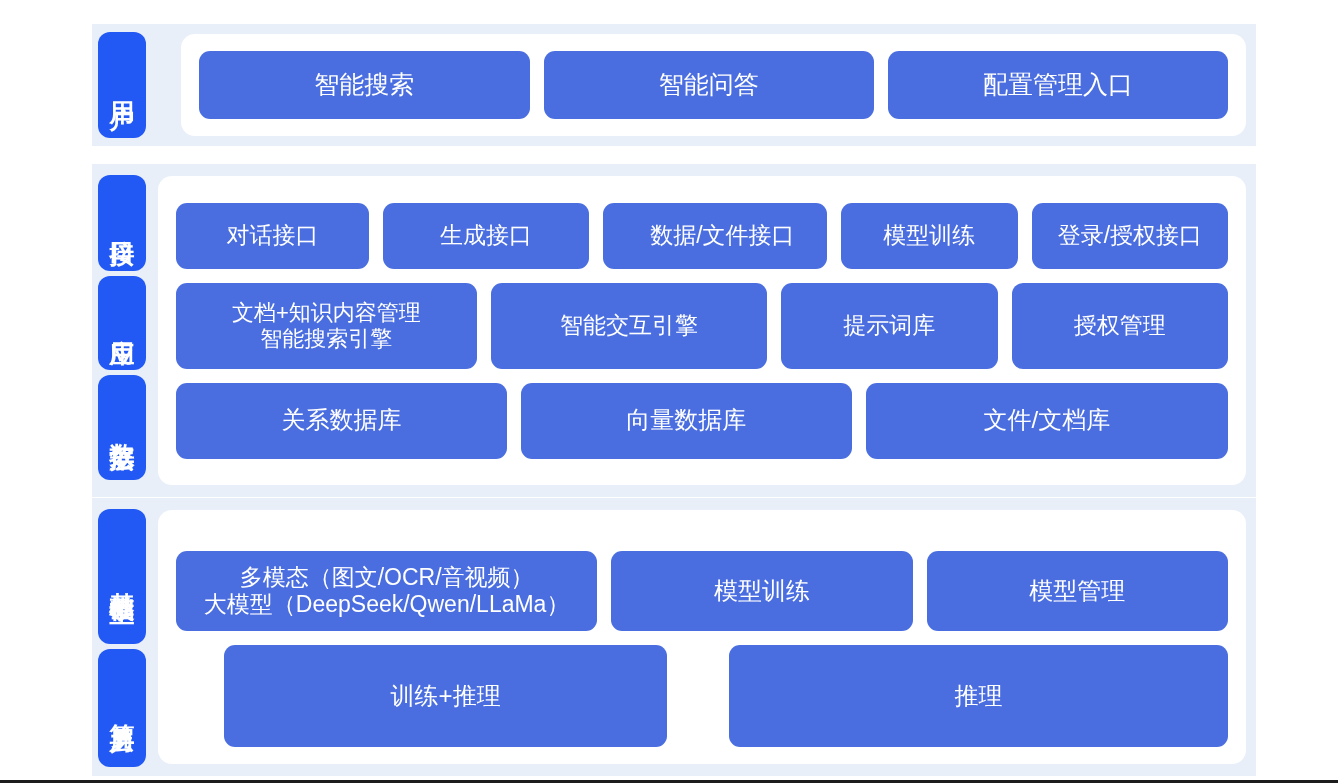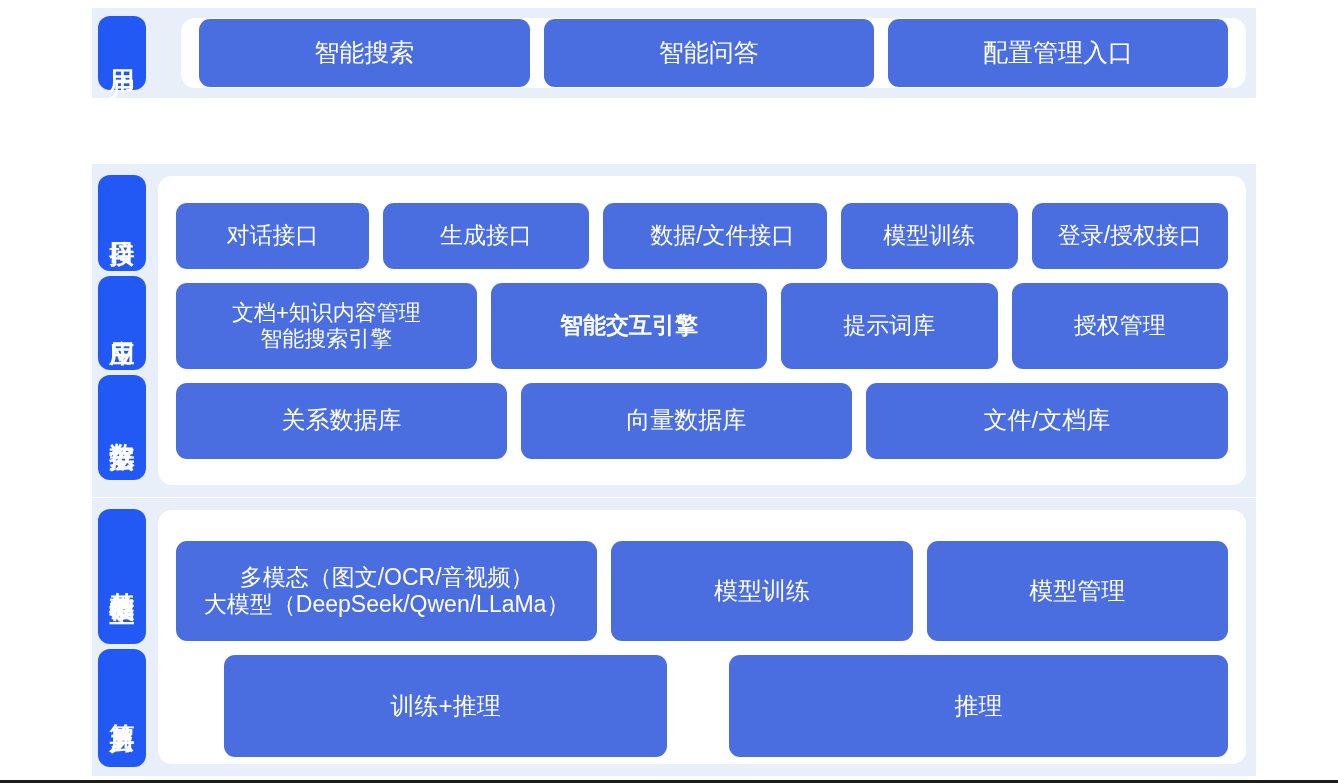--- a/index.html
+++ b/index.html
@@ -101,21 +101,21 @@
     justify-content: center;
     text-align: center;
     font-size: 23px;
     line-height: 1.18;
     padding: 6px 8px;
     box-sizing: border-box;
     white-space: pre-line;
   }
 
   
-  #section-user { top: 8px; height: 90px; gap: 23px; }
+  #section-user { top: 24px; height: 122px; gap: 23px; }
   #section-user .card { margin: 10px 10px 10px 6px; padding: 16px 18px; }
   #section-user .node { height: 68px; font-size: 25px; }
   #section-user .n0 { flex: 1 1 0; }
   #section-user .n1 { flex: 1 1 0; }
   #section-user .n2 { flex: 1.03 1 0; }
 
   
   #section-mid { top: 164px; height: 333px; }
   #section-mid .rail { justify-content: flex-start; padding: 11px 0 11px 0; gap: 5px; }
   #section-mid .chip-interface { flex: 0 0 96px; }
@@ -125,37 +125,37 @@
 
   #section-mid .r-interface .node { height: 66px; font-size: 23px; }
   #section-mid .r-interface .n0 { flex: 1.10 1 0; }
   #section-mid .r-interface .n1 { flex: 1.18 1 0; }
   #section-mid .r-interface .n2 { flex: 1.20 1 0; padding-left: 23px; }
   #section-mid .r-interface .n3 { flex: 1.00 1 0; }
   #section-mid .r-interface .n4 { flex: 1.12 1 0; }
 
   #section-mid .r-app .node { height: 86px; font-size: 23px; }
   #section-mid .r-app .n0 { flex: 1.42 1 0; font-size: 22px; }
-  #section-mid .r-app .n1 { flex: 1.30 1 0; font-weight: bold; }
+  #section-mid .r-app .n1 { flex: 1.30 1 0; }
   #section-mid .r-app .n2 { flex: 1.00 1 0; }
   #section-mid .r-app .n3 { flex: 1.00 1 0; }
 
   #section-mid .r-data .node { height: 76px; font-size: 24px; }
   #section-mid .r-data .n0 { flex: 1.00 1 0; }
   #section-mid .r-data .n1 { flex: 1.00 1 0; }
   #section-mid .r-data .n2 { flex: 1.10 1 0; }
 
   
   #section-base { top: 498px; height: 278px; }
   #section-base .rail { justify-content: flex-start; padding: 11px 0; gap: 5px; }
   #section-base .chip-model  { flex: 0 0 135px; }
   #section-base .chip-power  { flex: 0 0 118px; }
   #section-base .card { margin: 12px 10px 12px 6px; padding: 16px 18px; gap: 14px; }
 
-  #section-base .r-model .node { height: 100px; font-size: 24px; margin-top: 24px; }
+  #section-base .r-model .node { height: 80px; font-size: 24px; margin-top: 24px; }
   #section-base .r-model .n0 { flex: 1.42 1 0; font-size: 23px; }
   #section-base .r-model .n1 { flex: 1.00 1 0; }
   #section-base .r-model .n2 { flex: 1.00 1 0; }
 
   #section-base .r-power .node { height: 102px; font-size: 24px; margin-left: 48px; }
   #section-base .r-power .n0 { flex: 1.00 1 0; }
   #section-base .r-power .n1 { flex: 1.13 1 0; }
 
   
   #bottom-rule {

